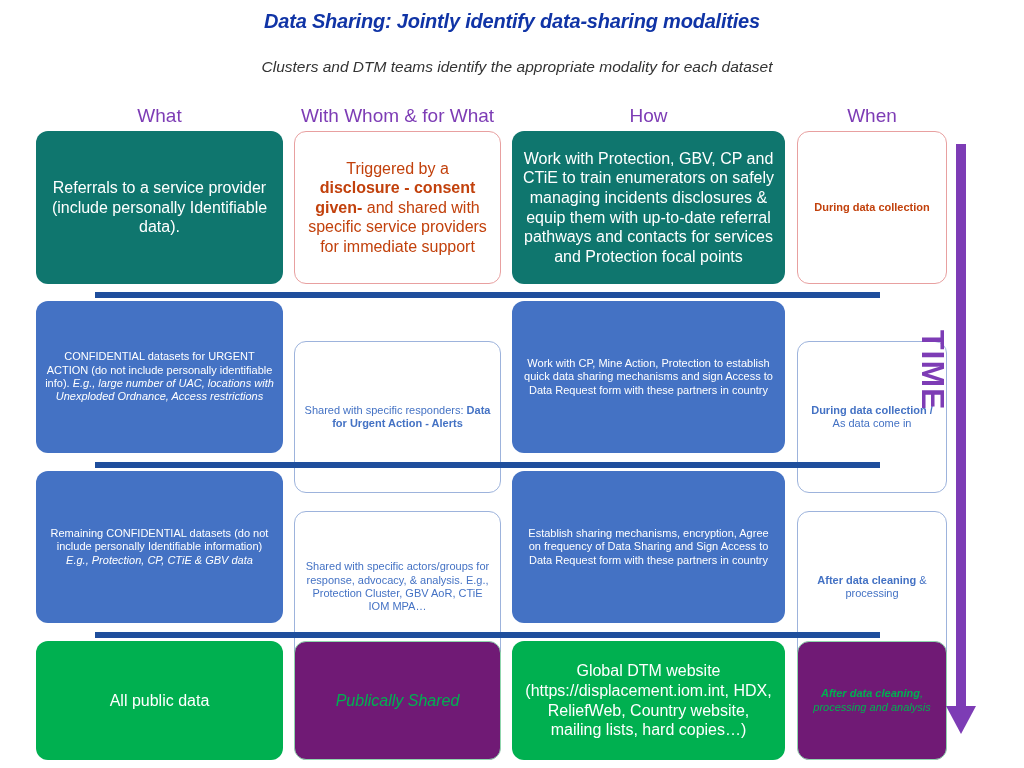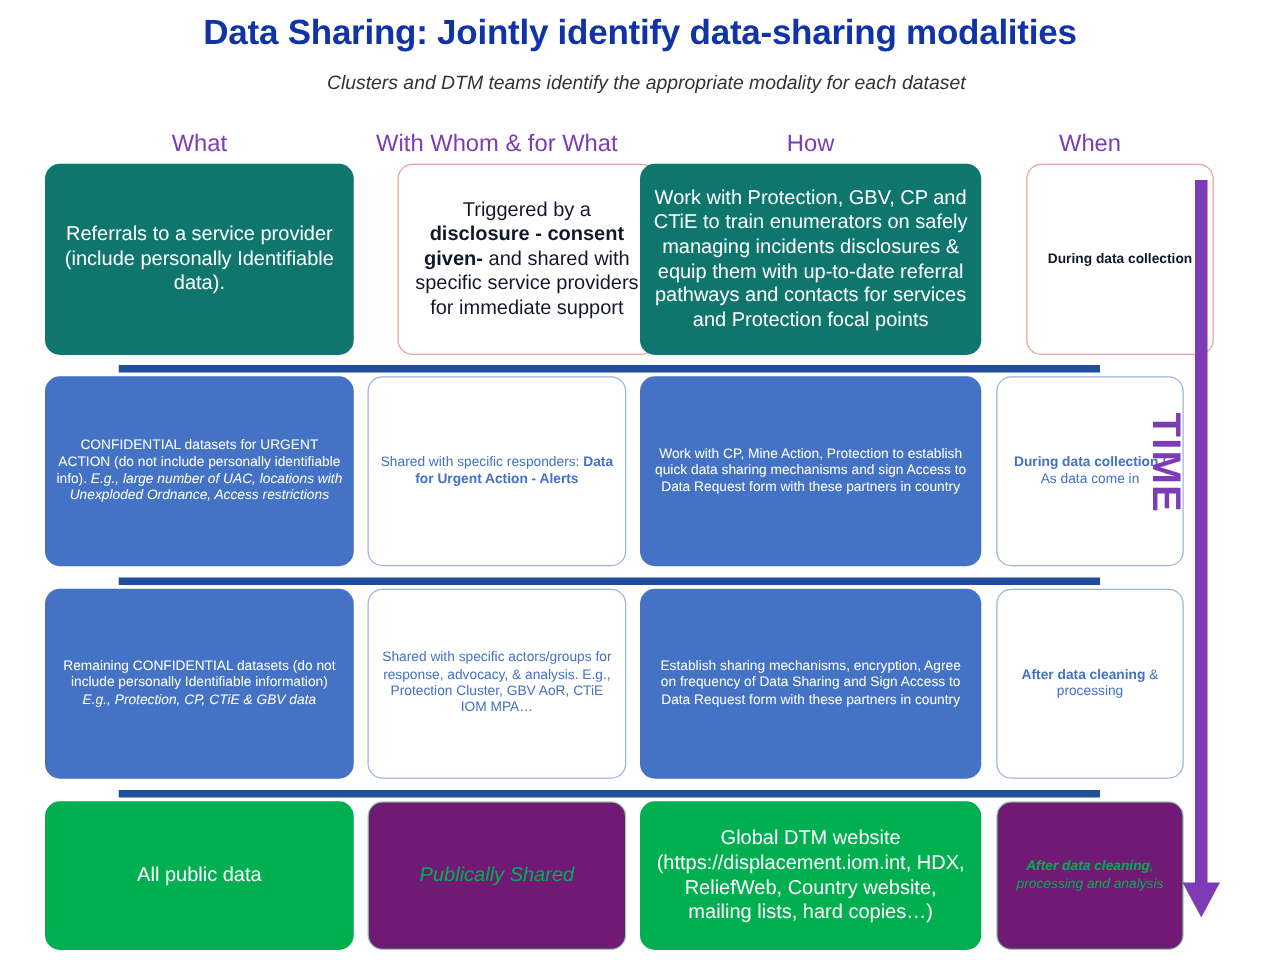--- a/index.html
+++ b/index.html
@@ -7,21 +7,21 @@
     width: 1024px; height: 768px;
     background: #ffffff;
     font-family: "Liberation Sans", sans-serif;
     overflow: hidden;
   }
   .slide { position: relative; width: 1024px; height: 768px; }
 
   .title {
     position: absolute; left: 0; top: 10px; width: 1024px;
     text-align: center;
-    font-size: 28px; font-weight: bold; color: #1034A6; letter-spacing: -0.2px;
+    font-size: 20px; font-weight: bold; color: #1034A6; letter-spacing: -0.2px; font-style: italic;
   }
   .subtitle {
     position: absolute; left: 0; top: 58px; width: 1024px;
     text-align: center;
     font-size: 15.5px; font-style: italic; color: #333333; padding-left: 10px;
   }
 
   
   .hdr {
     position: absolute; top: 105px;
@@ -54,22 +54,22 @@
   .r1 { top: 131px; height: 153px; }
   .r2 { top: 301px; height: 152px; }
   .r3 { top: 471px; height: 152px; }
   .r4 { top: 641px; height: 119px; }
 
   
   .fill-red   { background: #0f766e; color: #ffffff; }
   .fill-blue  { background: #4472C4; color: #ffffff; }
   .fill-green { background: #00B050; color: #ffffff; }
 
-  .out-red   { background: #ffffff; border: 1.5px solid #E8A0A0; color: #0f172a; margin-left: 24px; }
-  .out-blue  { background: #ffffff; border: 1.5px solid #9DB3DC; color: #4472C4; }
+  .out-red   { background: #ffffff; border: 1.5px solid #E8A0A0; color: #c2410c; }
+  .out-blue  { background: #ffffff; border: 1.5px solid #9DB3DC; color: #4472C4; margin-top: 40px; }
   .out-green { background: #701a75; border: 1.5px solid #8FD6AD; color: #00B050; font-style: italic; }
 
   .fs16 { font-size: 16px; }
   .fs15 { font-size: 11px; }
 
   b { font-weight: bold; }
   i { font-style: italic; }
 
   
   .divider {

